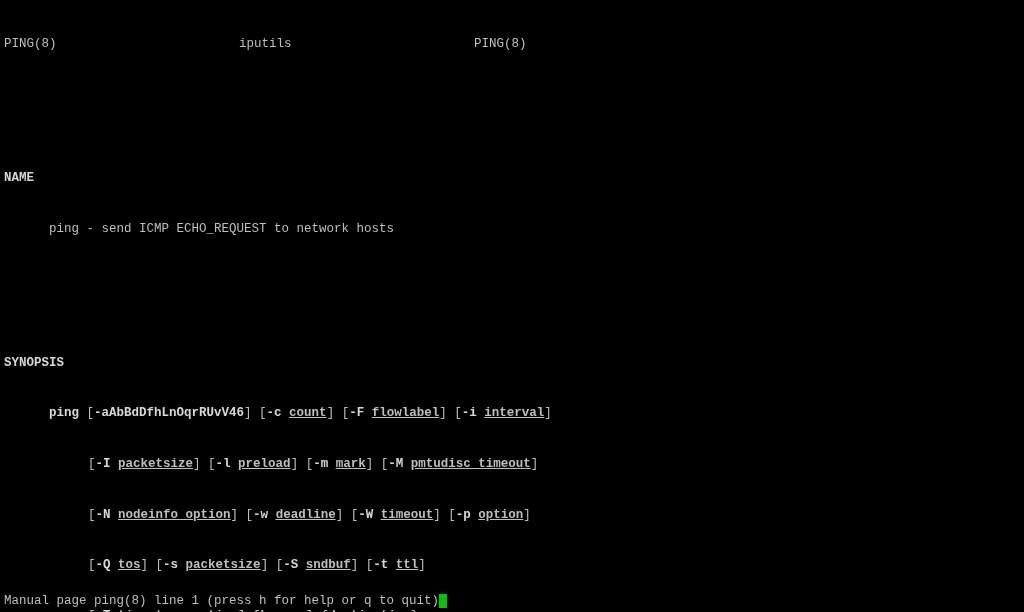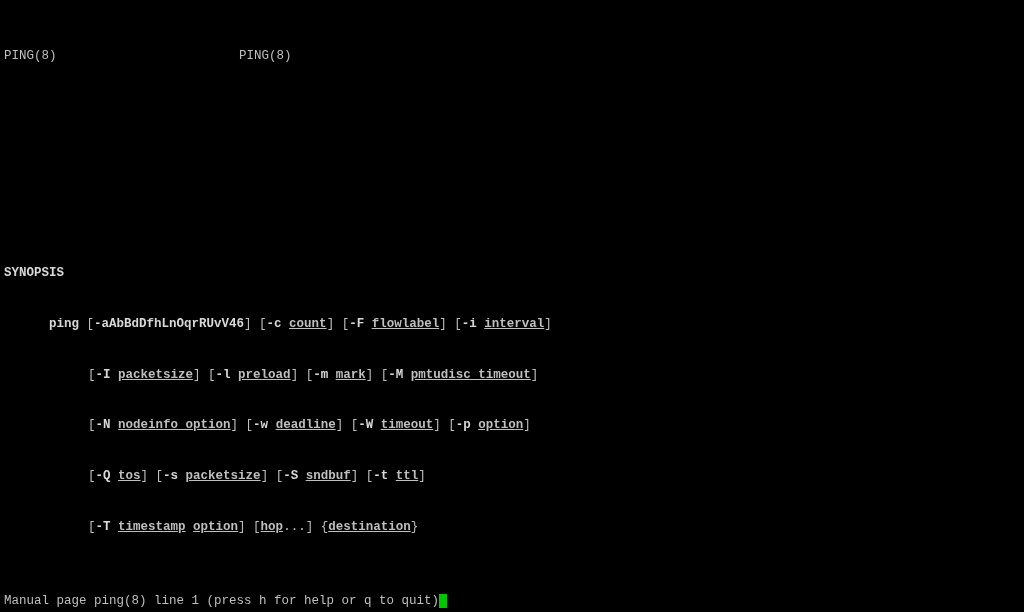--- a/index.html
+++ b/index.html
@@ -8,21 +8,21 @@
       color: #bfbfbf;
       font-family: "Courier New", monospace;
       font-size: 12.5px;
       line-height: 1.35;
       width: 1024px;
       height: 612px;
       overflow: hidden;
       position: relative;
     }
     .page { white-space: pre; padding: 2px 4px; }
-    .header-row { display: flex; margin-top: 12px; }
+    .header-row { display: flex; }
     .hl { width: 235px; }
     .hc { width: 235px; }
     .hr { }
     .b { font-weight: bold; color: #d8d8d8; }
     .u { text-decoration: underline; font-weight: bold; }
     .ind1 { padding-left: 45px; }
     .status-bar {
       position: absolute;
       left: 4px;
       bottom: 2px;
@@ -38,25 +38,28 @@
     }
     .blank { height: 16px; }
     .syn-line { padding-left: 84px; }
   </style>
 </head>
 <body>
 
 <div class="page">
   <div class="header-row">
     <span class="hl">PING(8)</span>
+    <span class="hc">iputils</span>
     <span class="hr">PING(8)</span>
   </div>
 
   <div class="blank"></div>
 
+  <div class="b">NAME</div>
+  <div class="ind1">ping - send ICMP ECHO_REQUEST to network hosts</div>
 
   <div class="blank"></div>
 
   <div class="b">SYNOPSIS</div>
   <div class="ind1"><span class="b">ping</span> [<span class="b">-aAbBdDfhLnOqrRUvV46</span>] [<span class="b">-c</span> <span class="u">count</span>] [<span class="b">-F</span> <span class="u">flowlabel</span>] [<span class="b">-i</span> <span class="u">interval</span>]</div>
   <div class="syn-line">[<span class="b">-I</span> <span class="u">packetsize</span>] [<span class="b">-l</span> <span class="u">preload</span>] [<span class="b">-m</span> <span class="u">mark</span>] [<span class="b">-M</span> <span class="u">pmtudisc timeout</span>]</div>
   <div class="syn-line">[<span class="b">-N</span> <span class="u">nodeinfo option</span>] [<span class="b">-w</span> <span class="u">deadline</span>] [<span class="b">-W</span> <span class="u">timeout</span>] [<span class="b">-p</span> <span class="u">option</span>]</div>
   <div class="syn-line">[<span class="b">-Q</span> <span class="u">tos</span>] [<span class="b">-s</span> <span class="u">packetsize</span>] [<span class="b">-S</span> <span class="u">sndbuf</span>] [<span class="b">-t</span> <span class="u">ttl</span>]</div>
   <div class="syn-line">[<span class="b">-T</span> <span class="u">timestamp</span> <span class="u">option</span>] [<span class="u">hop</span>...] {<span class="u">destination</span>}</div>
 

